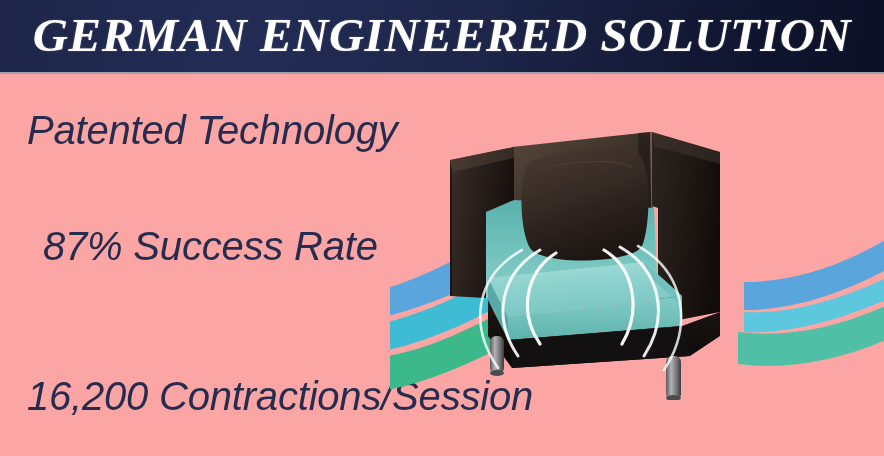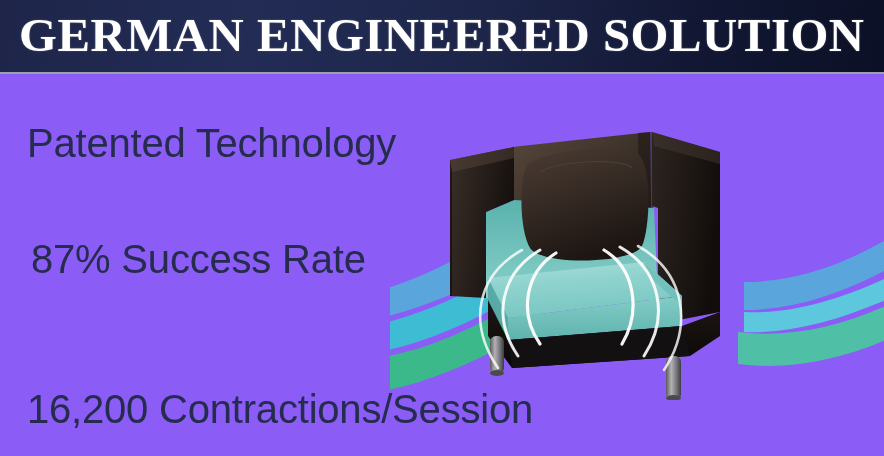--- a/index.html
+++ b/index.html
@@ -9,22 +9,23 @@
     background: #ffffff;
   }
   body {
     font-family: "Liberation Sans", sans-serif;
   }
 
   .slide {
     position: relative;
     width: 884px;
     height: 456px;
-    background: #8b5cf6;
+    background: #fca5a5;
     overflow: hidden;
+    font-style: italic;
   }
 
   
   .banner {
     position: absolute;
     left: 0;
     top: 0;
     width: 884px;
     height: 74px;
     background: linear-gradient(100deg,
@@ -52,34 +53,33 @@
     text-shadow: 0 0 2px rgba(255,255,255,0.25);
   }
 
   
   .bullets {
     position: absolute;
     left: 27px;
     top: 74px;
     width: 620px;
     height: 304px;
-    margin-top: 13px;
   }
   .bullet {
     position: absolute;
     color: #252c4d;
     font-family: "Liberation Sans", sans-serif;
     font-weight: normal;
     font-size: 40px;
     line-height: 1.1;
     white-space: nowrap;
     letter-spacing: -0.2px;
   }
   .bullet-0 { top: 34px;  left: 0; }
-  .bullet-1 { top: 150px; left: 4px; }
+  .bullet-1 { top: 150px; left: 16px; }
   .bullet-2 { top: 300px; left: 0; }
 
   
   .artwork {
     position: absolute;
     left: 390px;
     top: 100px;
     width: 494px;
     height: 300px;
   }

